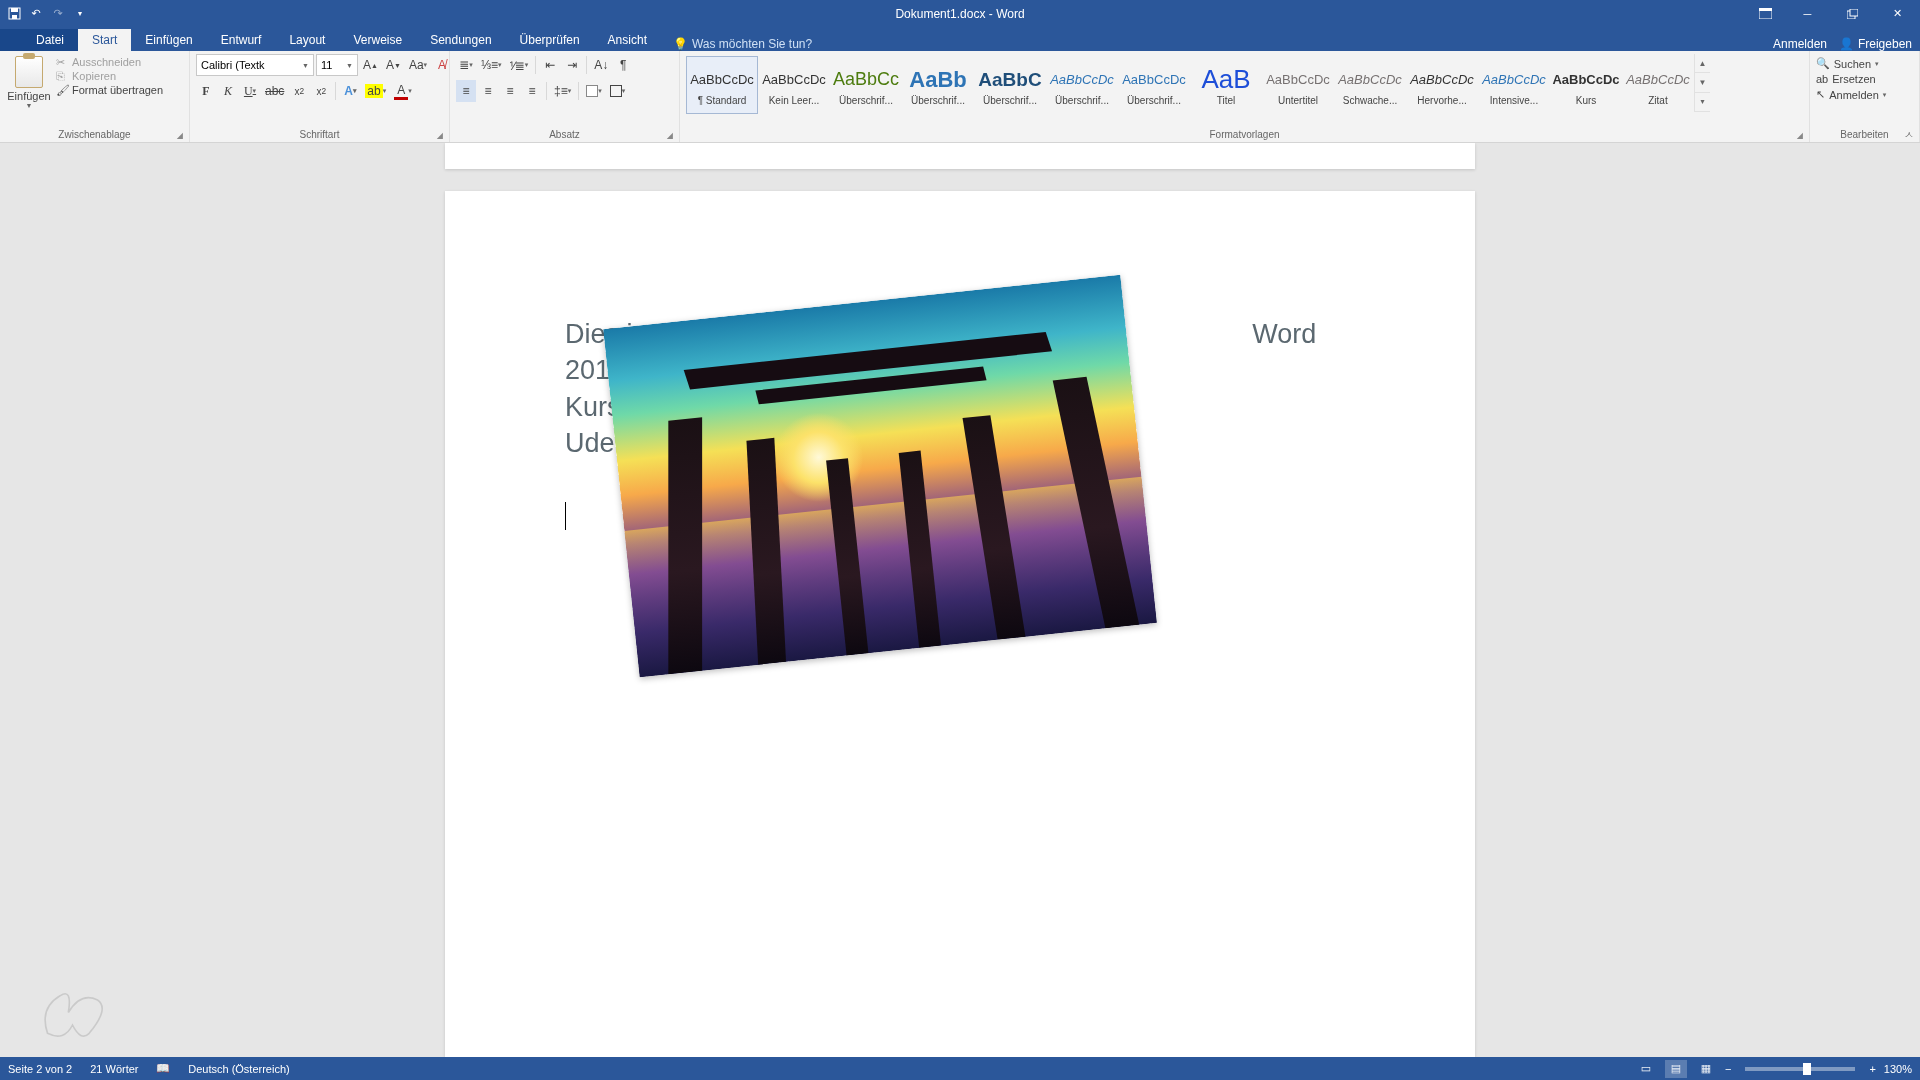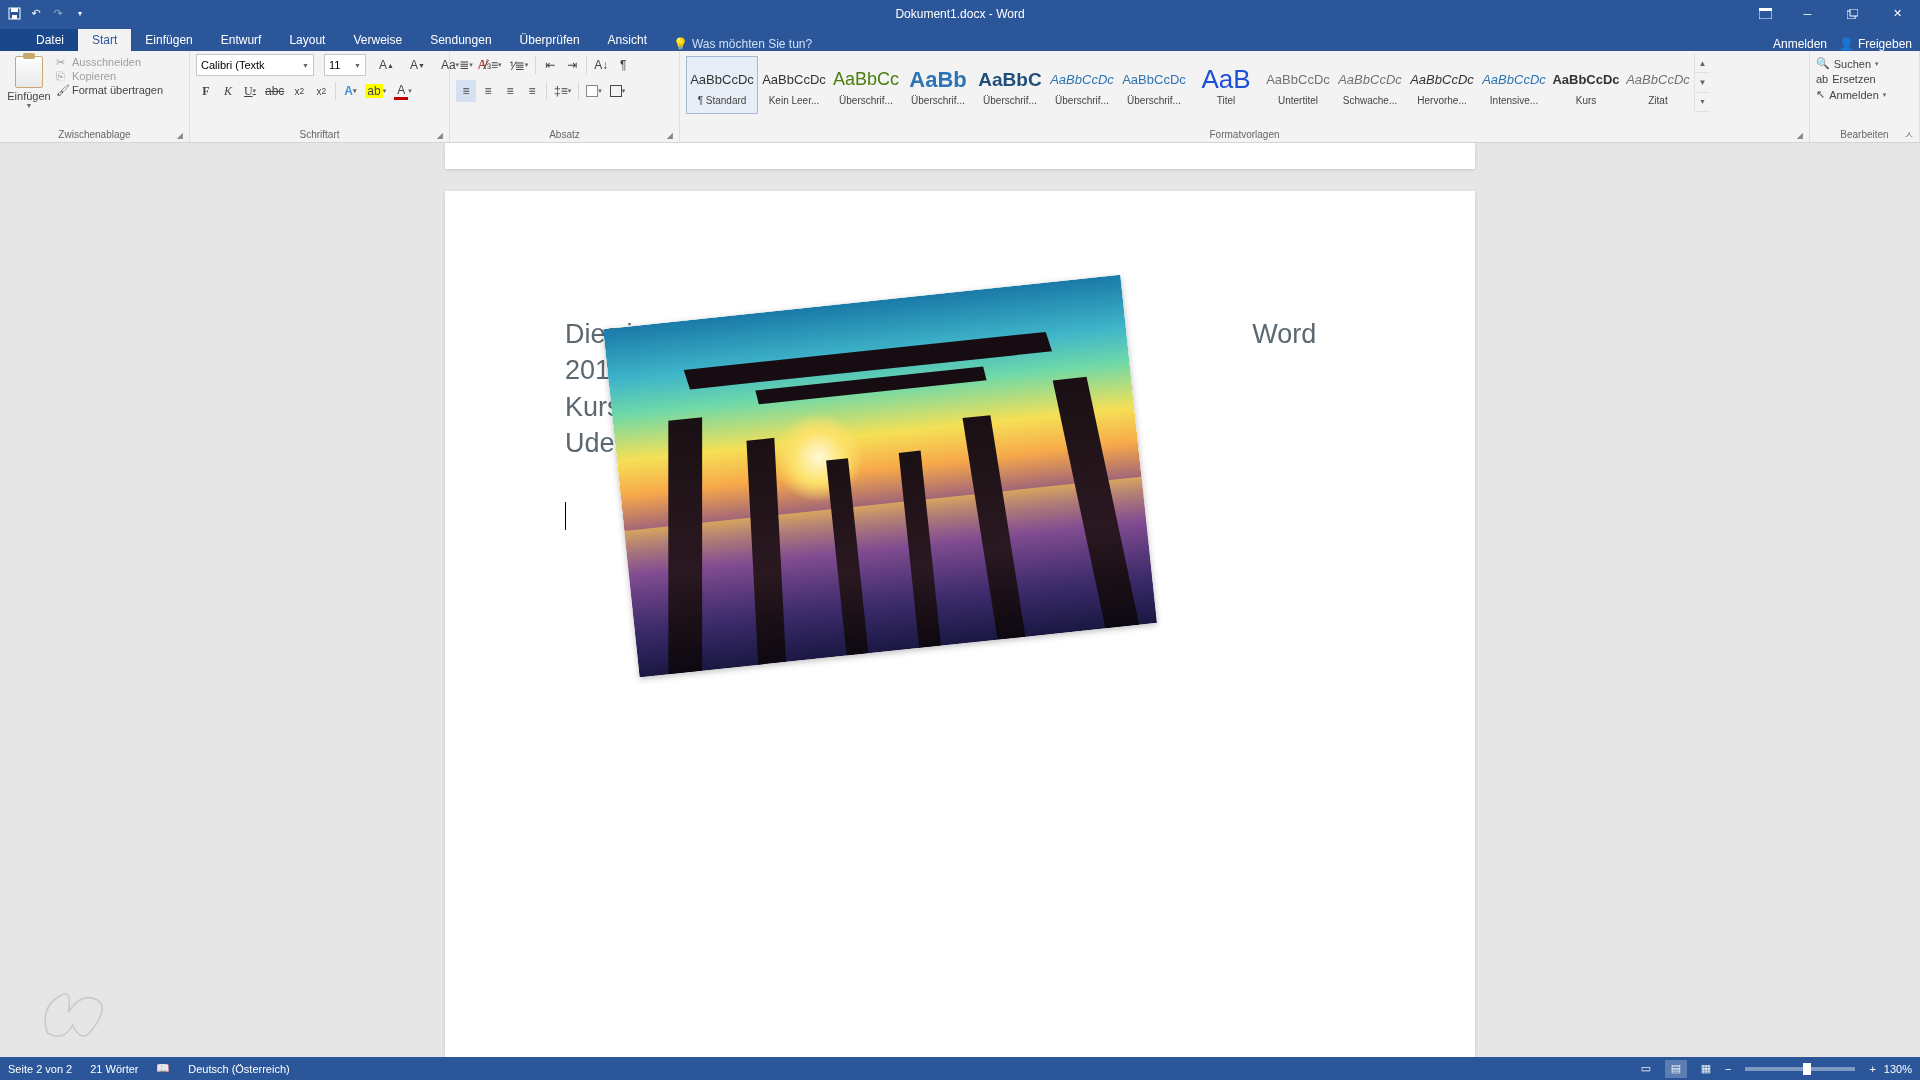--- a/index.html
+++ b/index.html
@@ -36,21 +36,21 @@
 .clip-paste { display: flex; flex-direction: column; align-items: center; width: 46px; padding-top: 2px; }
 .clip-paste .paste-icon { width: 28px; height: 32px; background: linear-gradient(#fff,#e8e8e8); border: 1px solid #c5a96f; border-radius: 2px; position: relative; }
 .clip-paste .paste-icon::before { content:""; position:absolute; top:-4px; left:7px; width:12px; height:6px; background:#c5a96f; border-radius:2px; }
 .clip-paste .lbl { font-size: 11px; color: #444; margin-top: 2px; }
 .clip-side { display: flex; flex-direction: column; gap: 2px; padding-left: 4px; padding-top: 2px; }
 .clip-side .row { display: flex; align-items: center; gap: 4px; font-size: 11px; color: #a0a0a0; }
 .clip-side .row.enabled { color: #444; }
 .clip-side .mini-icon { width: 12px; height: 12px; display:inline-block; }
 
 
-.font-row1 { display: flex; align-items: center; gap: 10px; }
+.font-row1 { display: flex; align-items: center; gap: 2px; }
 .font-name { width: 118px; height: 22px; border: 1px solid #c8c8c8; background: #fff; font-size: 11px; padding: 2px 4px; display:flex; align-items:center; justify-content:space-between; }
 .font-size { width: 42px; height: 22px; border: 1px solid #c8c8c8; background: #fff; font-size: 11px; padding: 2px 4px; display:flex; align-items:center; justify-content:space-between; }
 .caret { font-size: 7px; color: #666; }
 .tool-btn { min-width: 20px; height: 22px; display: flex; align-items: center; justify-content: center; font-size: 12px; color: #444; padding: 0 3px; }
 .tool-btn.small { font-size: 10px; }
 .font-row2 { display: flex; align-items: center; gap: 2px; margin-top: 4px; }
 .font-col { display: flex; flex-direction: column; }
 .sep { width: 1px; height: 18px; background: #d8d8d8; margin: 0 2px; }
 .color-bar { width: 14px; height: 3px; }
 

